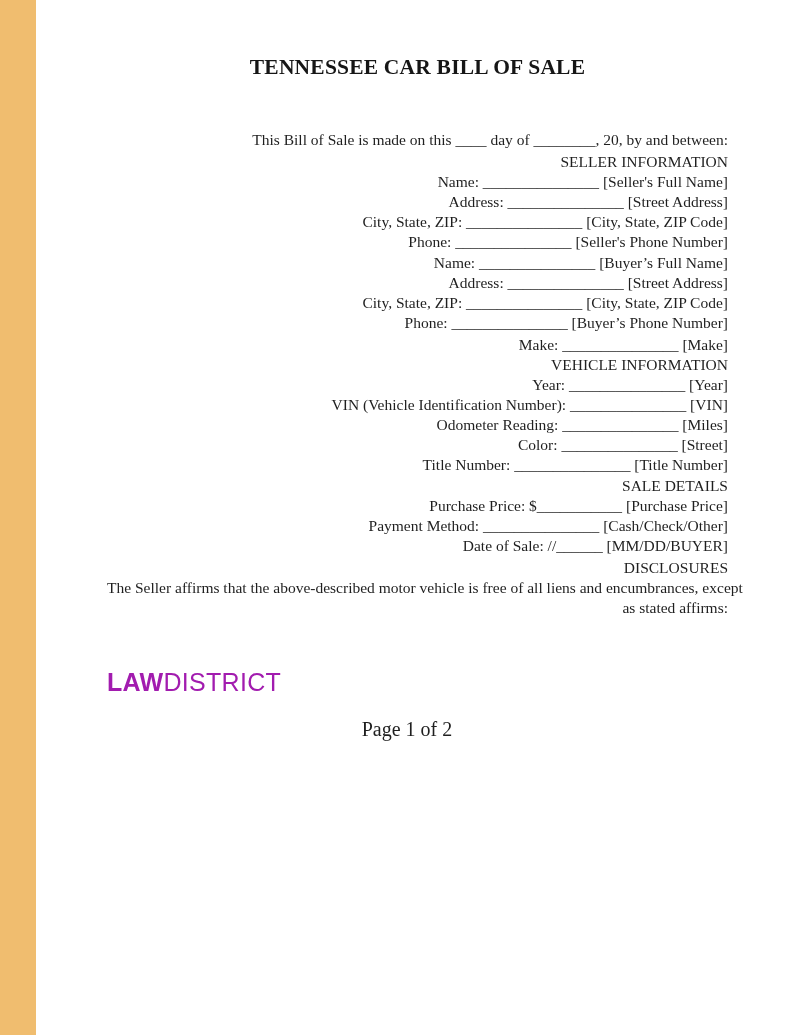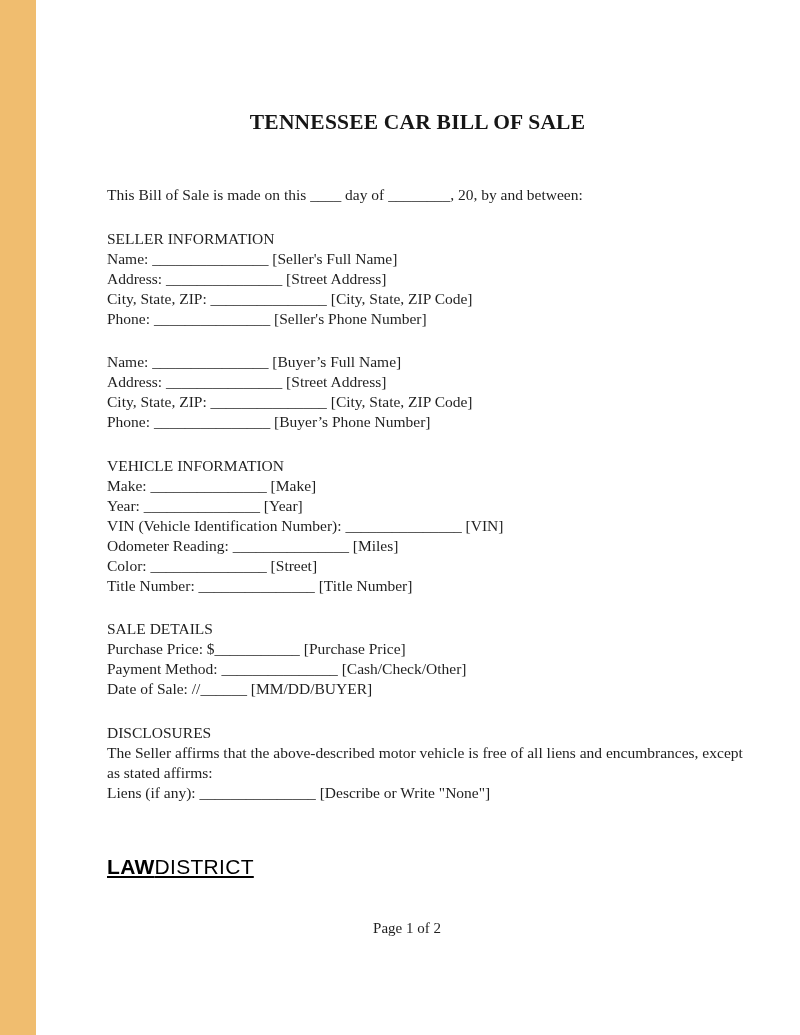--- a/index.html
+++ b/index.html
@@ -17,51 +17,51 @@
     left: 0; top: 0;
     width: 36px; height: 1035px;
   }
   .content {
     position: absolute;
     left: 107px; top: 0;
     width: 621px;
   }
   .title {
     margin: 0;
-    padding-top: 109px;
+    padding-top: 54px;
     font-size: 21.5px;
     line-height: 26px;
     font-weight: bold;
     text-align: center;
     letter-spacing: 0.2px;
     color: #161616;
   }
   .intro { margin: 50px 0 0 0; }
   .line {
     font-size: 15.5px;
     line-height: 19.9px;
     white-space: nowrap;
+    text-align: right;
   }
-  .sec { margin-top: 24px; }
+  .sec { margin-top: 2px; }
   .logo {
     margin-top: 52px;
     font-family: "Liberation Sans", sans-serif;
-    font-size: 21px;
+    font-size: 25px;
     line-height: 24px;
     letter-spacing: 0.3px;
-    color: #000000;
-    text-decoration: underline;
+    color: #a21caf;
   }
   .logo .b { font-weight: 700; }
   .logo .r { font-weight: 400; }
   .footer {
-    margin-top: 39px;
+    margin-top: 25px;
     width: 600px;
     text-align: center;
-    font-size: 15px;
+    font-size: 20px;
     line-height: 20px;
   }
 </style>
 </head>
 <body>
 
 <div class="page">
   <div class="stripe" style="background: rgb(240, 189, 111);"></div>
 
   <div class="content">
@@ -78,41 +78,40 @@
     </div>
 
     <div class="sec">
       <div class="line">Name: _______________ [Buyer’s Full Name]</div>
       <div class="line">Address: _______________ [Street Address]</div>
       <div class="line">City, State, ZIP: _______________ [City, State, ZIP Code]</div>
       <div class="line">Phone: _______________ [Buyer’s Phone Number]</div>
     </div>
 
     <div class="sec">
+      <div class="line">Make: _______________ [Make]</div>
       <div class="line">VEHICLE INFORMATION</div>
-      <div class="line">Make: _______________ [Make]</div>
       <div class="line">Year: _______________ [Year]</div>
       <div class="line">VIN (Vehicle Identification Number): _______________ [VIN]</div>
       <div class="line">Odometer Reading: _______________ [Miles]</div>
       <div class="line">Color: _______________ [Street]</div>
       <div class="line">Title Number: _______________ [Title Number]</div>
     </div>
 
     <div class="sec">
       <div class="line">SALE DETAILS</div>
       <div class="line">Purchase Price: $___________ [Purchase Price]</div>
       <div class="line">Payment Method: _______________ [Cash/Check/Other]</div>
       <div class="line">Date of Sale: //______ [MM/DD/BUYER]</div>
     </div>
 
     <div class="sec">
       <div class="line">DISCLOSURES</div>
       <div class="line">The Seller affirms that the above-described motor vehicle is free of all liens and encumbrances, except</div>
       <div class="line">as stated affirms:</div>
-      <div class="line">Liens (if any): _______________ [Describe or Write "None"]</div>
     </div>
 
     <div class="logo">
       <span class="b">LAW</span><span class="r">DISTRICT</span>
     </div>
 
     <div class="footer">Page 1 of 2</div>
   </div>
 </div>
 

